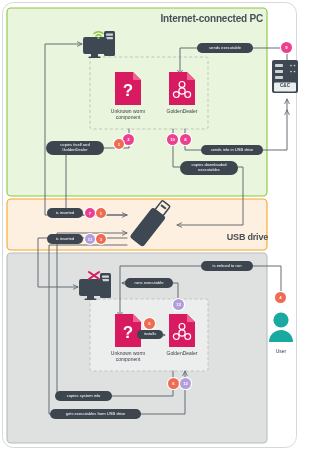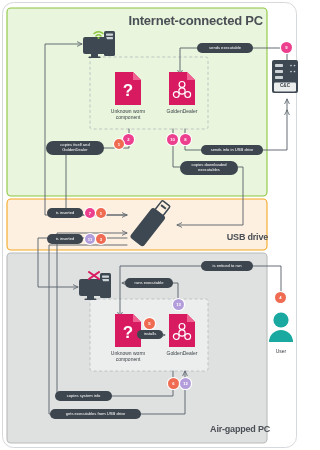--- a/index.html
+++ b/index.html
@@ -155,23 +155,22 @@
       <path d="M18,0 L26,8 L18,8 Z" fill="#f06292"></path>
       <g stroke="#ffffff" stroke-width="1.2" fill="none">
         <circle cx="13" cy="19" r="3.1"></circle>
         <circle cx="13" cy="12.4" r="2.9"></circle>
         <circle cx="7.3" cy="22.6" r="2.9"></circle>
         <circle cx="18.7" cy="22.6" r="2.9"></circle>
       </g>
     </g>
   </svg>
 
-  <div class="zonelabel" style="right:36px;top:13px;font-size:13px;">Internet-connected PC</div>
+  <div class="zonelabel" style="right:36px;top:13px;font-size:10px;">Internet-connected PC</div>
   <div class="zonelabel" style="right:31px;top:232px;font-size:9px;text-align:right;">USB drive</div>
-  <div class="zonelabel" style="right:29px;top:424px;font-size:9px;">Air-gapped PC</div>
 
   <div class="caption" style="left:93px;top:108px;width:70px;">Unknown worm
 component</div>
   <div class="caption" style="left:147px;top:108px;width:70px;">GoldenDealer</div>
   <div class="caption" style="left:93px;top:350px;width:70px;">Unknown worm
 component</div>
   <div class="caption" style="left:147px;top:350px;width:70px;">GoldenDealer</div>
   <div class="ccc" style="left:272px;top:83px;width:26px;">C&amp;C</div>
   <div class="caption" style="left:261px;top:348px;width:40px;">User</div>
 

